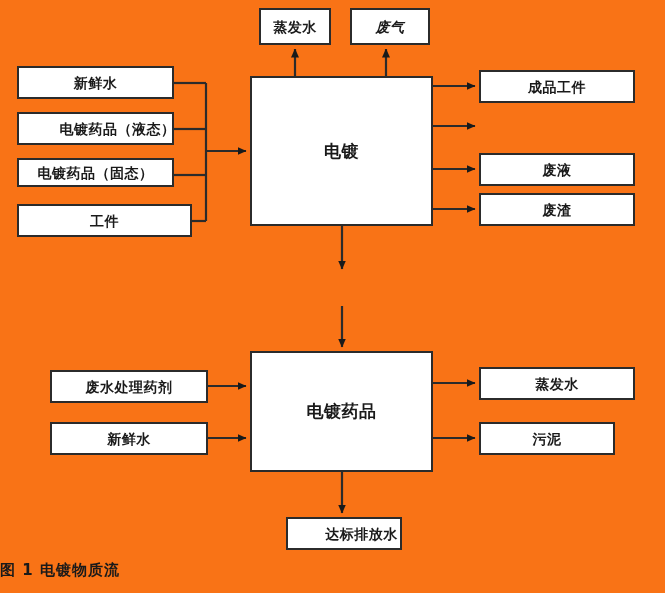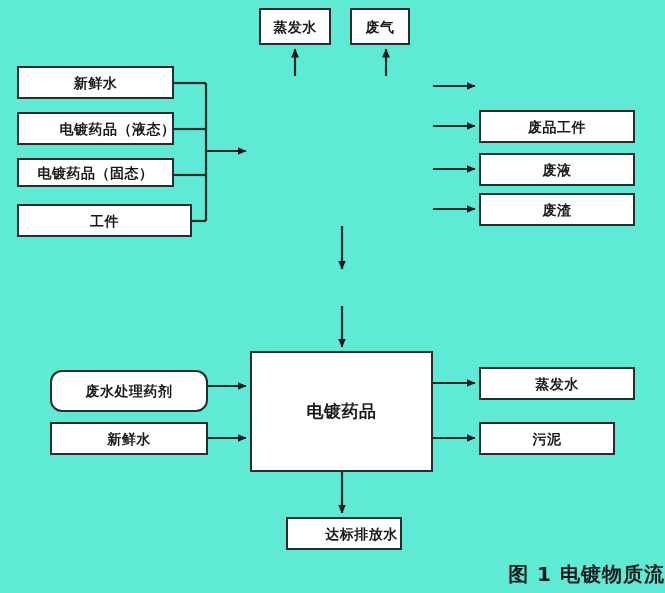--- a/index.html
+++ b/index.html
@@ -3,43 +3,43 @@
 <meta charset="utf-8">
 <title>电镀物质流</title>
 <style>
   html,body{margin:0;padding:0;background:#ffffff;}
   body{
     width:665px;height:593px;
     font-family:"DejaVu Sans","Liberation Sans",sans-serif;
     color:#1a1a1a;
     overflow:hidden;
   }
-  #canvas{position:relative;width:665px;height:593px;background:#5eead4;}
+  #canvas{position:relative;width:665px;height:593px;background:#f97316;}
   svg.edges{position:absolute;left:0;top:0;width:665px;height:593px;pointer-events:none;}
 
   .node{
     position:absolute;
     box-sizing:border-box;
     border:2px solid #2b2b2b;
     background:#ffffff;
     display:flex;align-items:center;justify-content:center;
     text-align:center;
     font-weight:700;
     letter-spacing:0.5px;
     line-height:1;
     white-space:nowrap;
     z-index:2;
   }
   .node.small{font-size:14px;}
   .node.proc{font-size:17px;font-weight:700;}
   .caption{
     position:absolute;
     width:665px;
-    text-align:right;
-    font-size:20px;
+    text-align:left;
+    font-size:15px;
     font-weight:700;
     letter-spacing:1px;
     color:#1a1a1a;
     z-index:3;
   }
 </style>
 </head>
 <body>
 
 <div id="canvas">
@@ -74,34 +74,35 @@
       <path d="M208,438 L246,438" marker-end="url(#arr)"></path>
 
       <path d="M433,383 L475,383" marker-end="url(#arr)"></path>
       <path d="M433,438 L475,438" marker-end="url(#arr)"></path>
 
       <path d="M342,472 L342,513" marker-end="url(#arr)"></path>
     </g>
   </svg>
 
   <div class="node small" style="left: 259px; top: 8px; width: 72px; height: 37px;">蒸发水</div>
-  <div class="node small" style="left: 350px; top: 8px; width: 60px; height: 37px;">废气</div>
+  <div class="node small" style="left: 350px; top: 8px; width: 80px; height: 37px; font-style: italic;">废气</div>
 
   <div class="node small" style="left: 17px; top: 66px; width: 157px; height: 33px;">新鲜水</div>
   <div class="node small" style="left: 17px; top: 112px; width: 157px; height: 33px; padding-left: 44px;">电镀药品（液态）</div>
   <div class="node small" style="left: 17px; top: 158px; width: 157px; height: 29px;">电镀药品（固态）</div>
   <div class="node small" style="left: 17px; top: 204px; width: 175px; height: 33px;">工件</div>
 
+  <div class="node proc" style="left: 250px; top: 76px; width: 183px; height: 150px;">电镀</div>
 
-  <div class="node small" style="left: 479px; top: 110px; width: 156px; height: 33px;">废品工件</div>
+  <div class="node small" style="left: 479px; top: 70px; width: 156px; height: 33px;">成品工件</div>
   <div class="node small" style="left: 479px; top: 153px; width: 156px; height: 33px;">废液</div>
   <div class="node small" style="left: 479px; top: 193px; width: 156px; height: 33px;">废渣</div>
 
 
-  <div class="node small" style="left: 50px; top: 370px; width: 158px; height: 42px; border-radius: 12px;">废水处理药剂</div>
+  <div class="node small" style="left: 50px; top: 370px; width: 158px; height: 33px;">废水处理药剂</div>
   <div class="node small" style="left: 50px; top: 422px; width: 158px; height: 33px;">新鲜水</div>
 
   <div class="node proc" style="left: 250px; top: 351px; width: 183px; height: 121px;">电镀药品</div>
 
   <div class="node small" style="left: 479px; top: 367px; width: 156px; height: 33px;">蒸发水</div>
   <div class="node small" style="left: 479px; top: 422px; width: 136px; height: 33px;">污泥</div>
 
   <div class="node small" style="left: 286px; top: 517px; width: 116px; height: 33px; padding-left: 35px;">达标排放水</div>
 
   <div class="caption" style="left: 0px; top: 561px;">图 1 电镀物质流</div>

